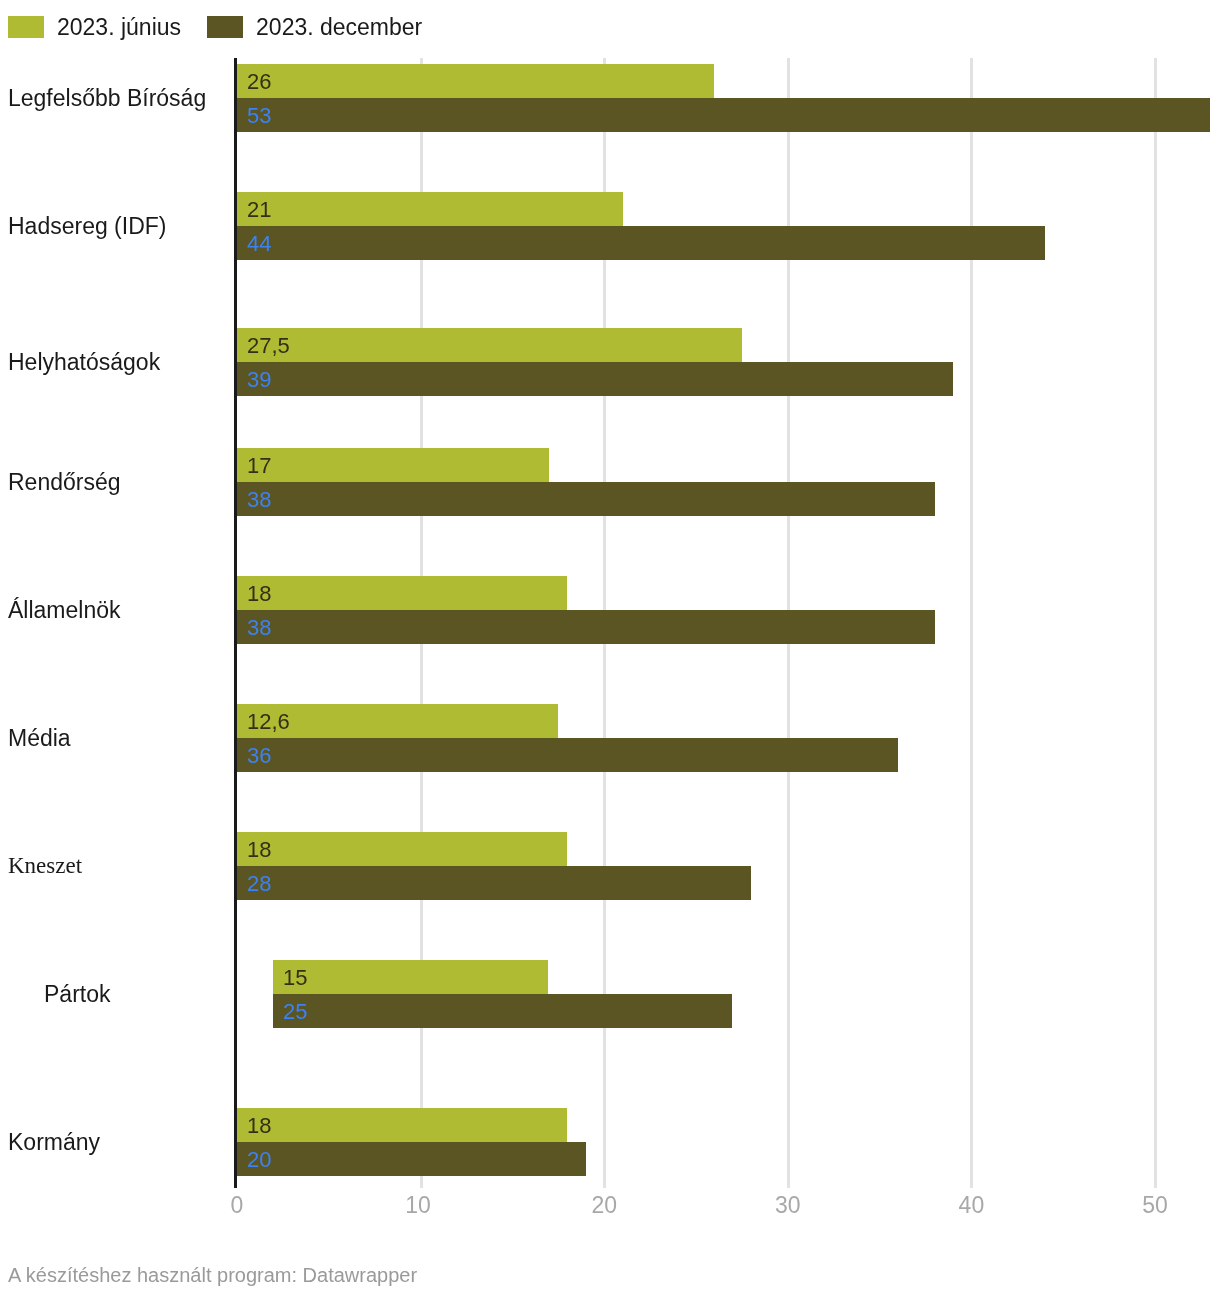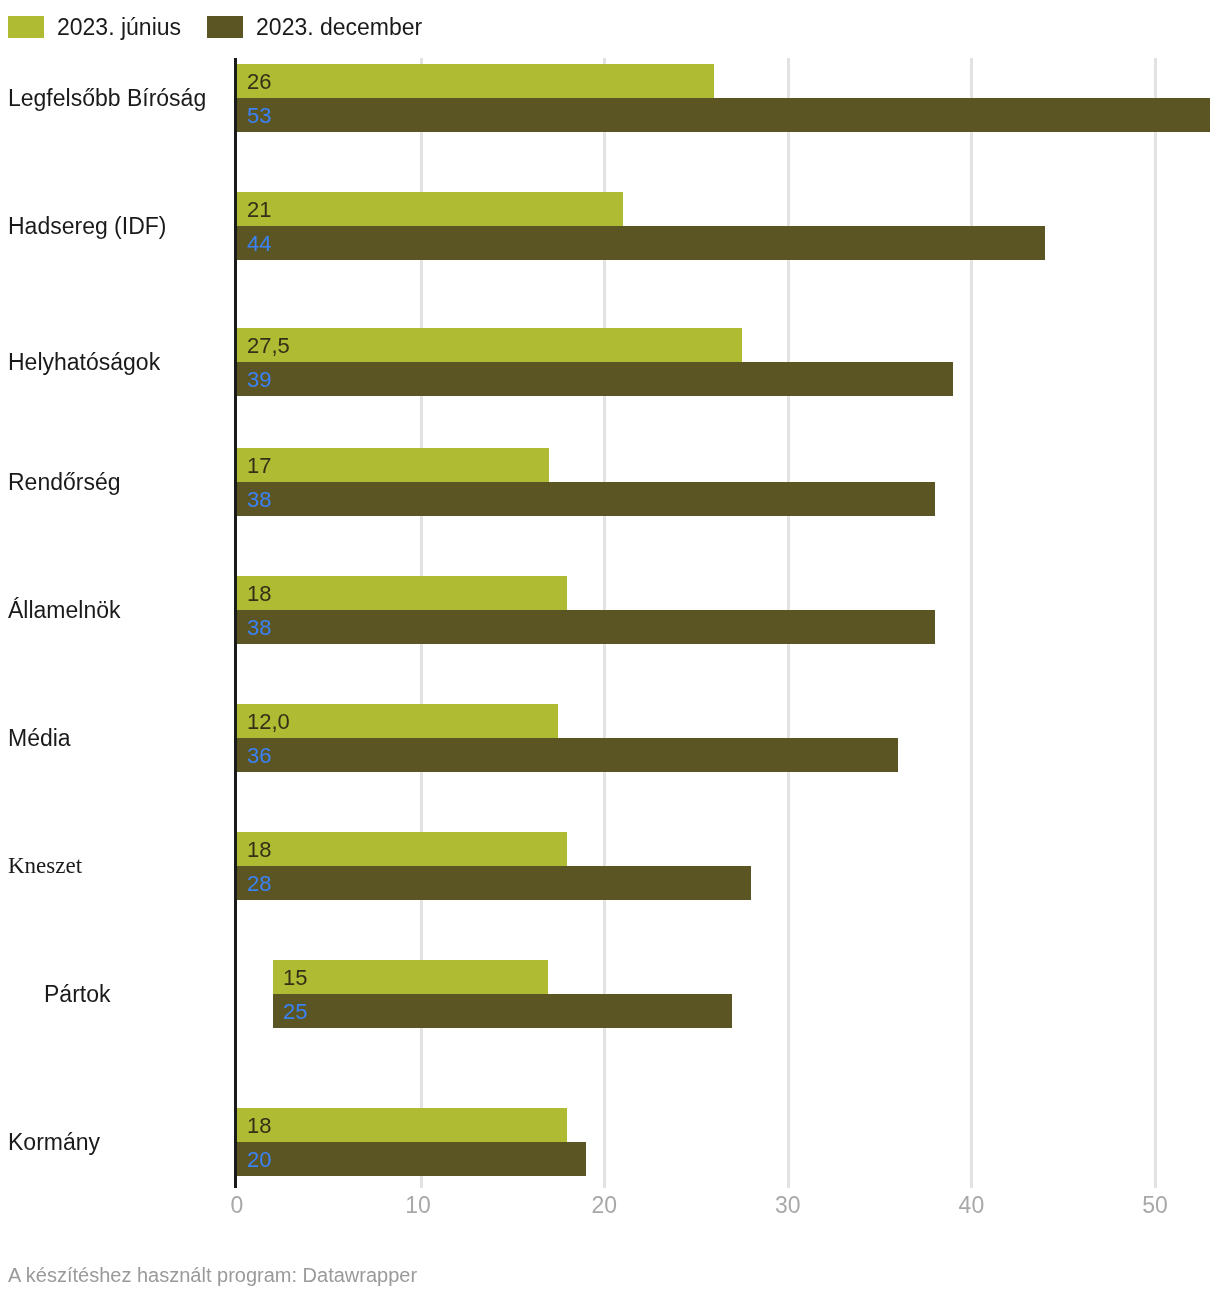--- a/index.html
+++ b/index.html
@@ -223,21 +223,21 @@
         </div>
         <div class="bar-wrap" style="top: 34px; width: 697.68px;">
           <div class="bar" style="width: 697.68px; background: rgb(90, 85, 34);"></div>
           <span class="bar-value v-light">38</span>
         </div>
       </div>
       <div class="cat-row" style="top: 646px; height: 68px;">
         <div class="cat-label" style="top: 20px;">Média</div>
         <div class="bar-wrap" style="top: 0px; width: 321.3px;">
           <div class="bar" style="width: 321.3px; background: rgb(174, 187, 51);"></div>
-          <span class="bar-value v-dark">12,0</span>
+          <span class="bar-value v-dark">12,6</span>
         </div>
         <div class="bar-wrap" style="top: 34px; width: 660.96px;">
           <div class="bar" style="width: 660.96px; background: rgb(90, 85, 34);"></div>
           <span class="bar-value v-light">36</span>
         </div>
       </div>
       <div class="cat-row" style="top: 774px; height: 68px;">
         <div class="cat-label" style="top: 20px; font-family: Liberation Serif, serif;">Kneszet</div>
         <div class="bar-wrap" style="top: 0px; width: 330.48px;">
           <div class="bar" style="width: 330.48px; background: rgb(174, 187, 51);"></div>

